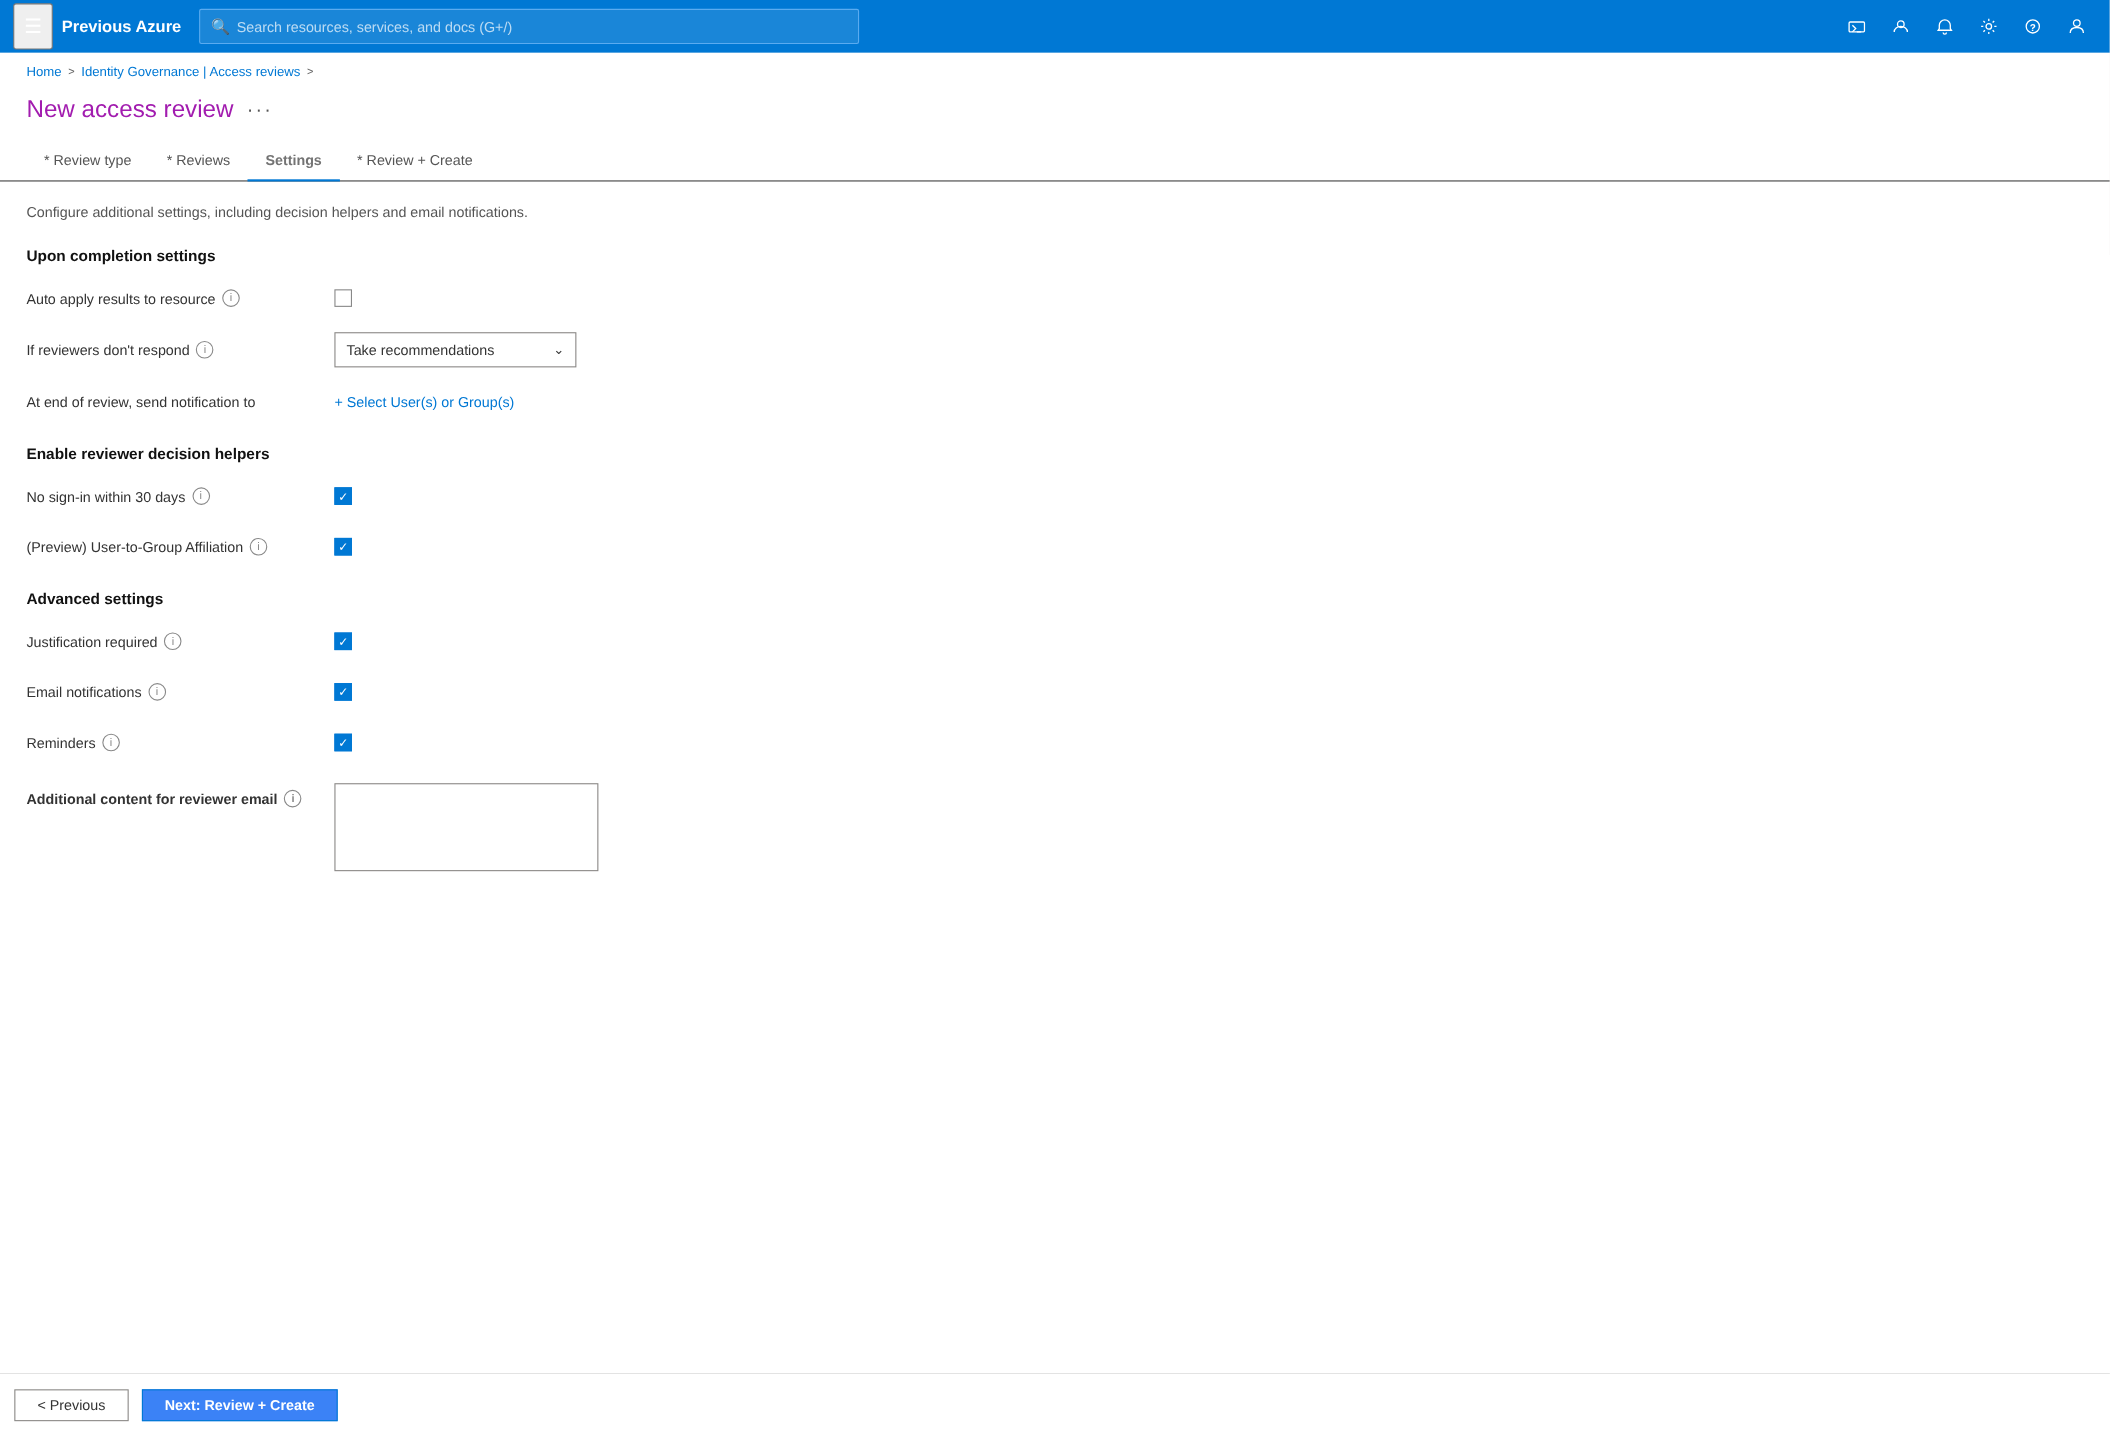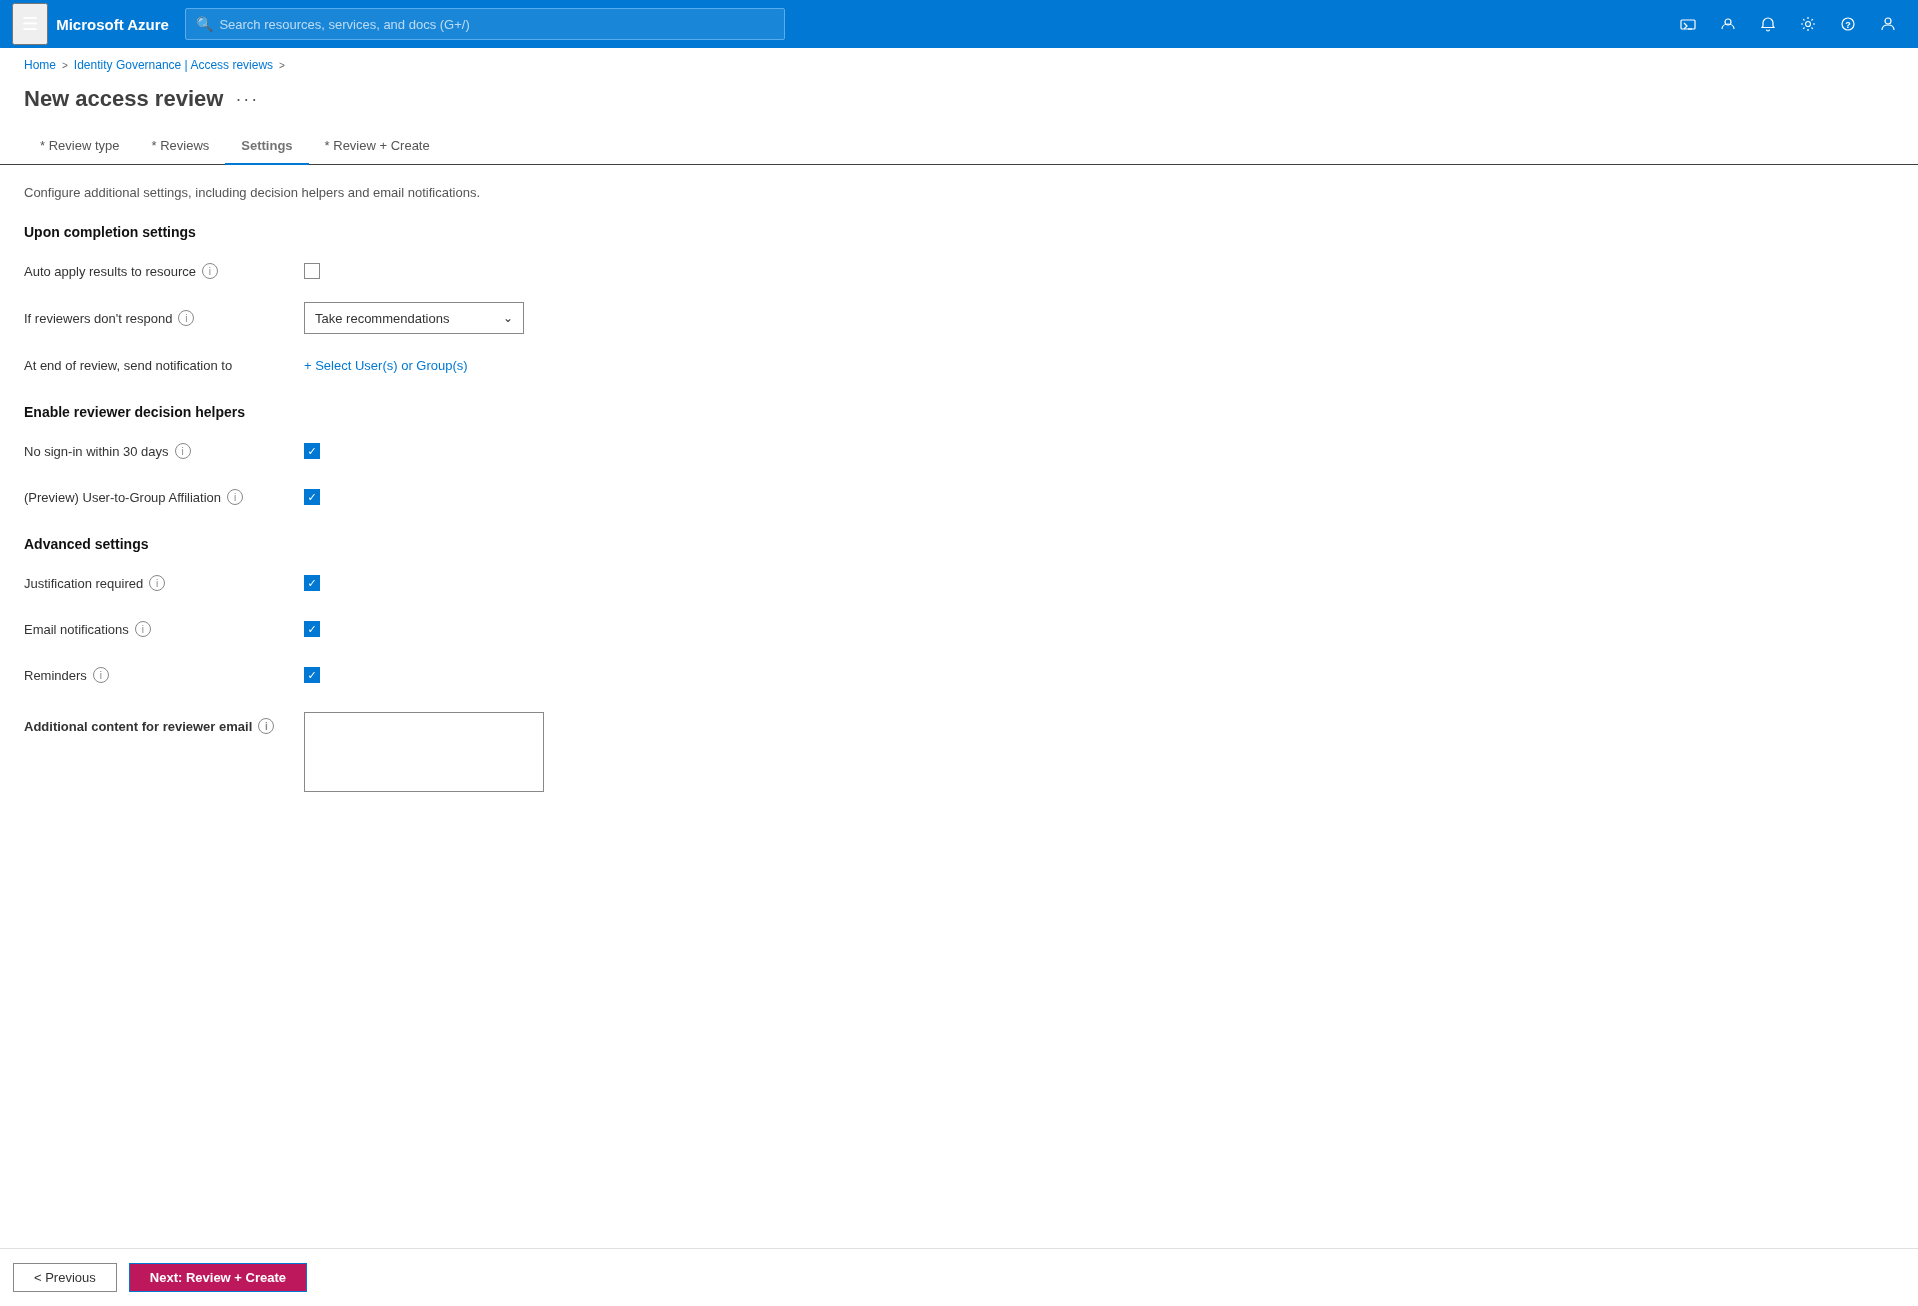--- a/index.html
+++ b/index.html
@@ -89,22 +89,22 @@
 
     
     .page-header {
       padding: 4px 24px 16px;
       display: flex;
       align-items: center;
       gap: 12px;
     }
     .page-title {
       font-size: 22px;
-      font-weight: 700;
-      color: #404040;
+      font-weight: 400;
+      color: #a21caf;
     }
     .page-more-btn {
       background: none;
       border: none;
       cursor: pointer;
       font-size: 18px;
       color: #555;
       letter-spacing: 2px;
     }
 
@@ -257,39 +257,39 @@
     }
     .btn-secondary {
       background: white;
       border: 1px solid #8a8886;
       padding: 6px 20px;
       font-size: 13px;
       cursor: pointer;
       color: #333;
     }
     .btn-primary {
-      background: #be185d;
+      background: #3b82f6;
       border: 1px solid #0078d4;
       padding: 6px 20px;
       font-size: 13px;
       cursor: pointer;
       color: white;
       font-weight: 600;
     }
 
     .page-body {
       margin-bottom: 60px;
     }
   </style>
 </head>
 <body>
 
 <div class="topbar">
   <button class="topbar-hamburger">☰</button>
-  <span class="topbar-title">Microsoft Azure</span>
+  <span class="topbar-title">Previous Azure</span>
   <div class="topbar-search">
     <span class="topbar-search-icon">🔍</span>
     <input type="text" placeholder="Search resources, services, and docs (G+/)" style="">
   </div>
   <div class="topbar-icons">
     <button class="topbar-icon-btn" title="Cloud Shell">
       <svg width="16" height="16" viewBox="0 0 16 16" fill="white">
           <rect x="1" y="4" width="14" height="9" rx="1" fill="none" stroke="white" stroke-width="1.2"></rect>
           <polyline points="4,7 7,10 4,13" fill="none" stroke="white" stroke-width="1.2"></polyline>
           <line x1="8" y1="13" x2="12" y2="13" stroke="white" stroke-width="1.2"></line>

